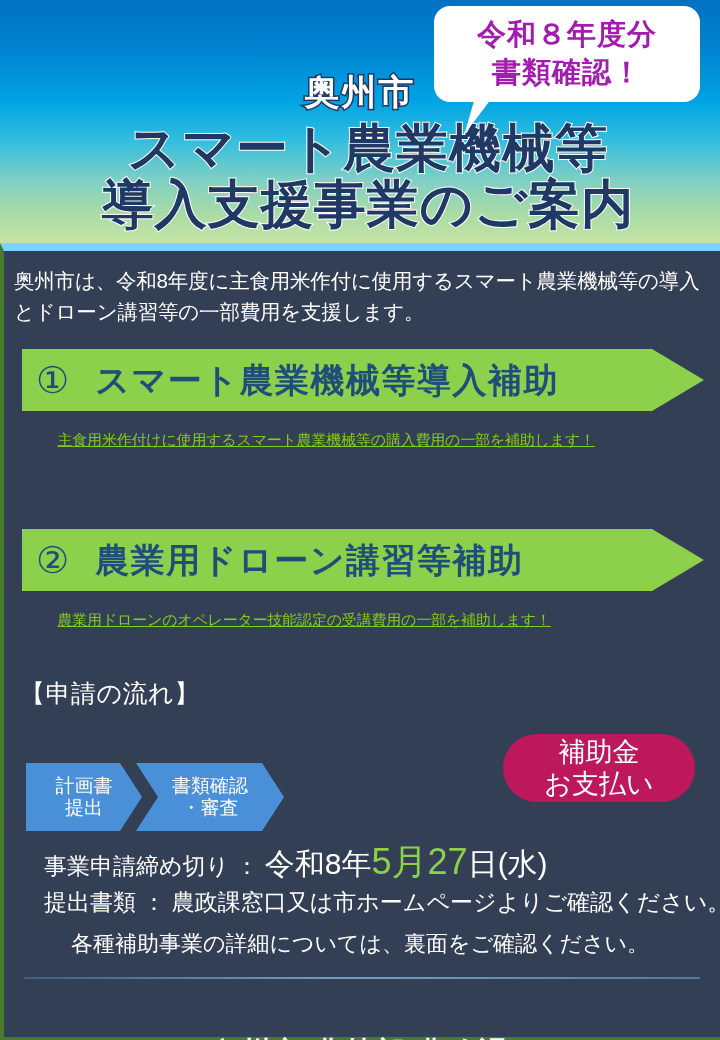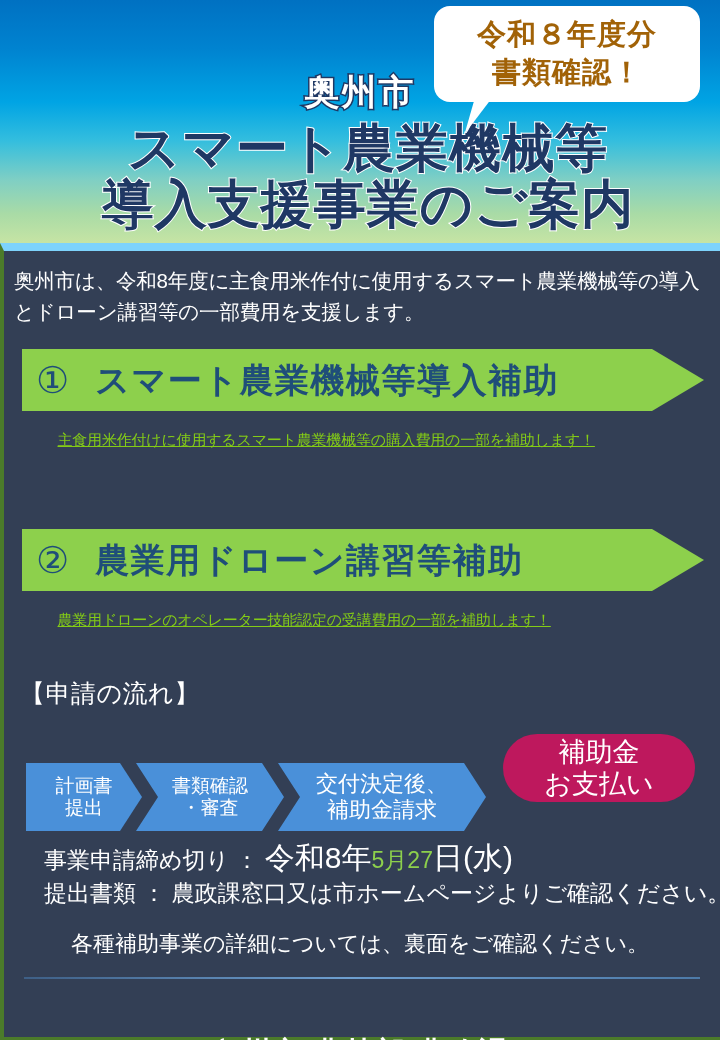--- a/index.html
+++ b/index.html
@@ -85,21 +85,21 @@
     height: 96px;
     background: #ffffff;
     border-radius: 16px;
     box-sizing: border-box;
     padding-top: 9px;
   }
   .bubble-line {
     text-align: center;
     font-size: 29px;
     font-weight: bold;
-    color: #a16207;
+    color: #a21caf;
     letter-spacing: 1px;
     line-height: 1.32;
   }
   .bubble-tail {
     position: absolute;
     left: 470px;
     top: 96px;
     width: 0;
     height: 0;
     border-left: 18px solid #ffffff;
@@ -248,21 +248,21 @@
     font-size: 23px;
     color: #ffffff;
     line-height: 1.38;
     letter-spacing: 0px;
     white-space: nowrap;
   }
   .deadline .big {
     font-size: 30px;
   }
   .deadline .hl {
-    font-size: 23px;
+    font-size: 36px;
     color: #8dd04c;
   }
 
   .backside-note {
     position: absolute;
     left: 0;
     top: 678px;
     width: 712px;
     text-align: center;
     font-size: 22px;
@@ -334,24 +334,20 @@
 
     <div class="flow">
       <div class="chev c1">
         <span>計画書</span>
         <span>提出</span>
       </div>
       <div class="chev c2">
         <span>書類確認</span>
         <span>・審査</span>
       </div>
-      <div class="chev c3">
-        <span>交付決定後、</span>
-        <span>補助金請求</span>
-      </div>
       <div class="pill">
         <span>補助金</span>
         <span>お支払い</span>
       </div>
     </div>
 
     <div class="deadline">
       <div>
         <span>事業申請締め切り  ：  </span><span class="big">令和8年</span><span class="hl">5月27</span><span class="big">日(水)</span>
       </div>

